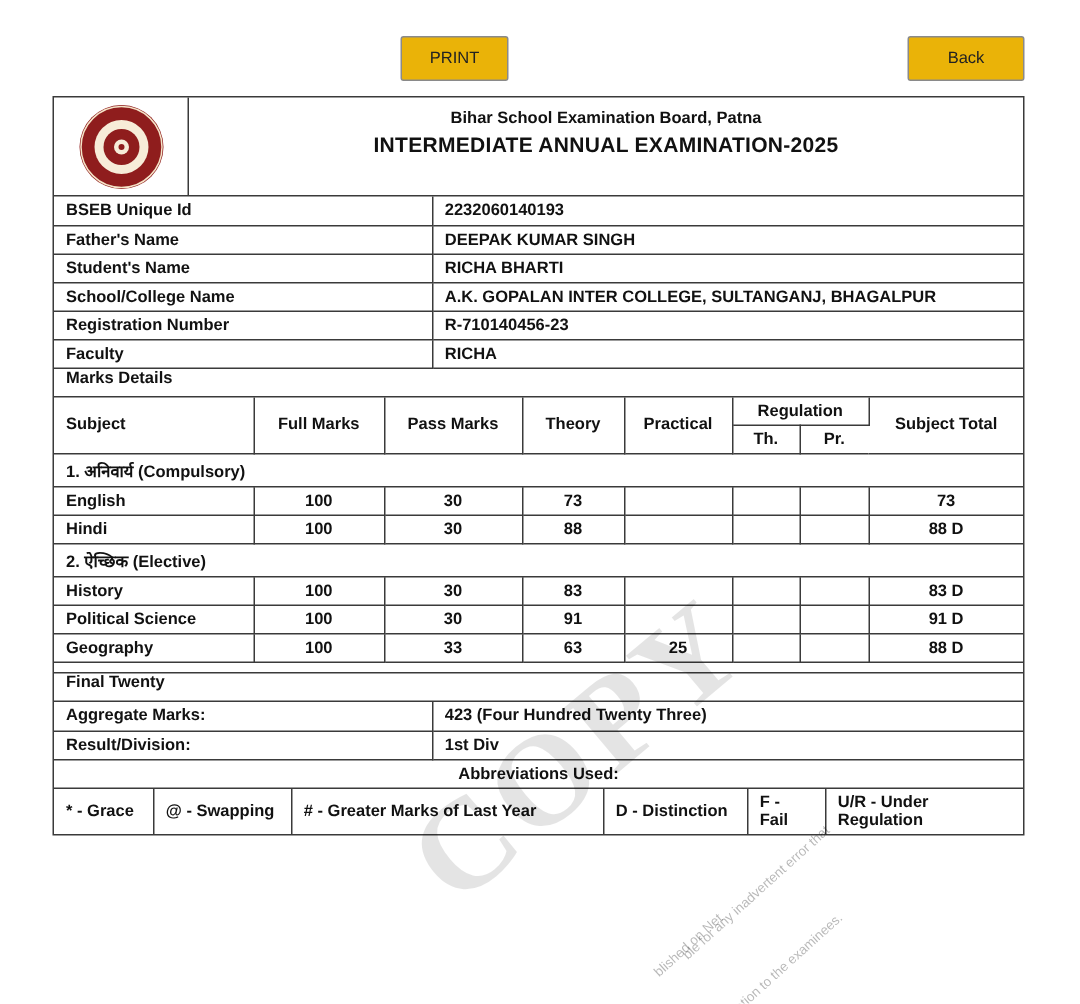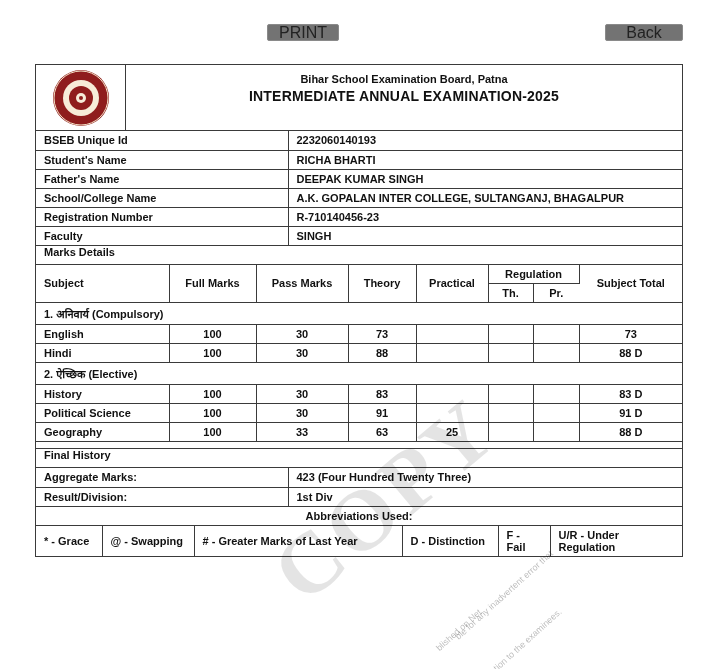--- a/index.html
+++ b/index.html
@@ -3,22 +3,22 @@
 <meta charset="utf-8">
 <style>
   * { box-sizing: border-box; }
   html,body { margin:0; padding:0; }
   body {
     width:720px; height:669px; position:relative; overflow:hidden;
     background:#ffffff; color:#111;
     font-family:"Liberation Sans", sans-serif;
   }
   .btn {
-    position:absolute; top:24px; height:17px; font-size:16px; line-height:13px;
-    background:#737373; border:1px solid #8a8a8a; border-radius:2px;
+    position:absolute; top:24px; height:30px; font-size:11px; line-height:13px;
+    background:#eab308; border:1px solid #8a8a8a; border-radius:2px;
     font-family:"Liberation Sans", sans-serif; color:#222; text-align:center; cursor:pointer;
   }
   #print-btn { left:267px; width:72px; }
   #back-btn  { left:605px; width:78px; }
 
   .sheet {
     position:absolute; left:35px; top:64px; width:648px;
     border:1px solid #3a3a3a; background:#fff;
   }
 
@@ -94,38 +94,38 @@
     </div>
   </div>
 
   <table class="kv">
     <tbody>
         <tr>
       <td class="lbl">BSEB Unique Id</td>
       <td>2232060140193</td>
         </tr>
     <tr>
+      <td class="lbl">Father's Name</td>
+      <td>DEEPAK KUMAR SINGH</td>
+        </tr>
+    <tr>
       <td class="lbl">Student's Name</td>
       <td>RICHA BHARTI</td>
         </tr>
     <tr>
-      <td class="lbl">Father's Name</td>
-      <td>DEEPAK KUMAR SINGH</td>
-        </tr>
-    <tr>
       <td class="lbl">School/College Name</td>
       <td>A.K. GOPALAN INTER COLLEGE, SULTANGANJ, BHAGALPUR</td>
         </tr>
     <tr>
       <td class="lbl">Registration Number</td>
       <td>R-710140456-23</td>
         </tr>
     <tr>
       <td class="lbl">Faculty</td>
-      <td>SINGH</td>
+      <td>RICHA</td>
         </tr>
   </tbody>
     </table>
 
   <div class="row-full">Marks Details</div>
 
   <table class="marks">
     <colgroup>
       <col style="width:133px">
         <col style="width:87px">
@@ -204,21 +204,21 @@
       <td>25</td>
       <td></td>
       <td></td>
       <td>88 D</td>
     </tr>
   </tbody>
     </table>
 
   <div class="spacer"></div>
 
-  <div class="row-full">Final History</div>
+  <div class="row-full">Final Twenty</div>
 
   <table class="kv">
     <tbody>
         <tr>
       <td class="lbl">Aggregate Marks:</td>
       <td>423 (Four Hundred Twenty Three)</td>
         </tr>
     <tr>
       <td class="lbl">Result/Division:</td>
       <td>1st Div</td>

